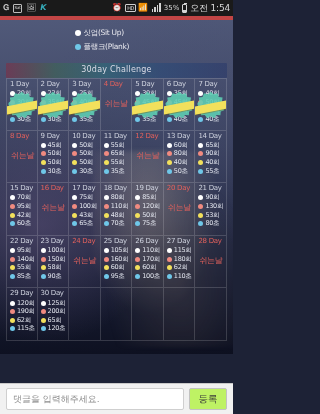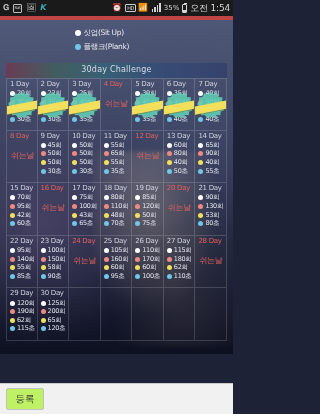--- a/index.html
+++ b/index.html
@@ -762,16 +762,17 @@
           <div class="cal-cell"></div>
           <div class="cal-cell"></div>
           <div class="cal-cell"></div>
           <div class="cal-cell"></div>
           <div class="cal-cell"></div>
         </div>
       </div>
   </div>
 
   <div class="commentbar">
+    <input class="comment-input" type="text" placeholder="댓글을 입력해주세요." style="">
     <button class="submit-btn">등록</button>
   </div>
 
 </div>
 
 </body></html>

